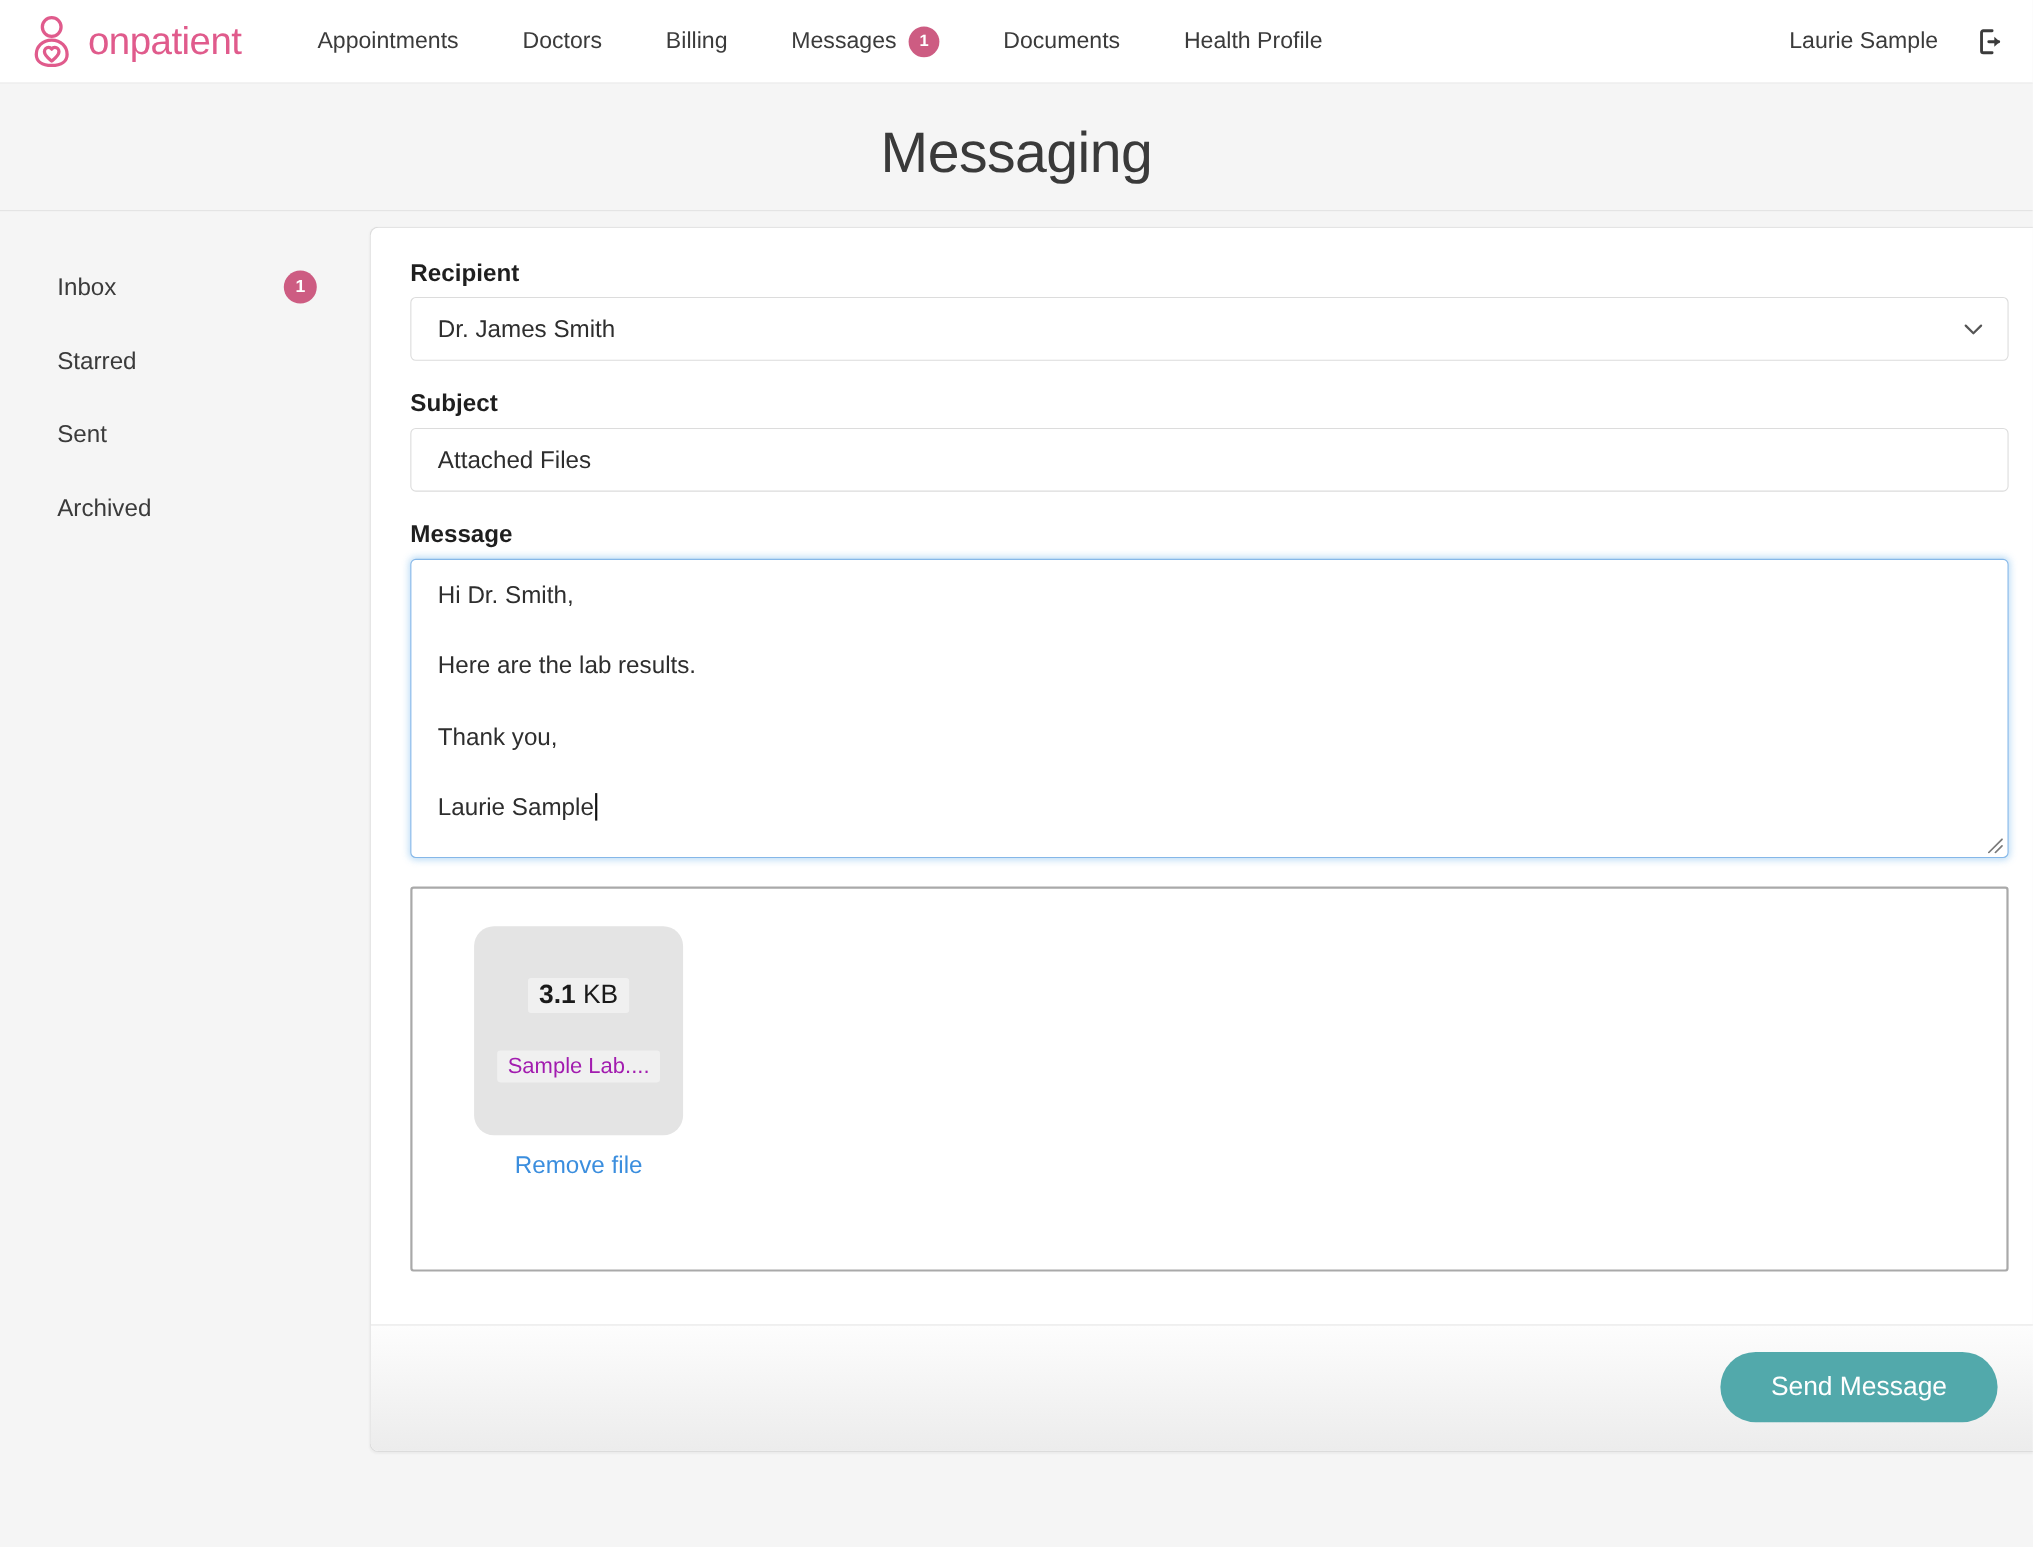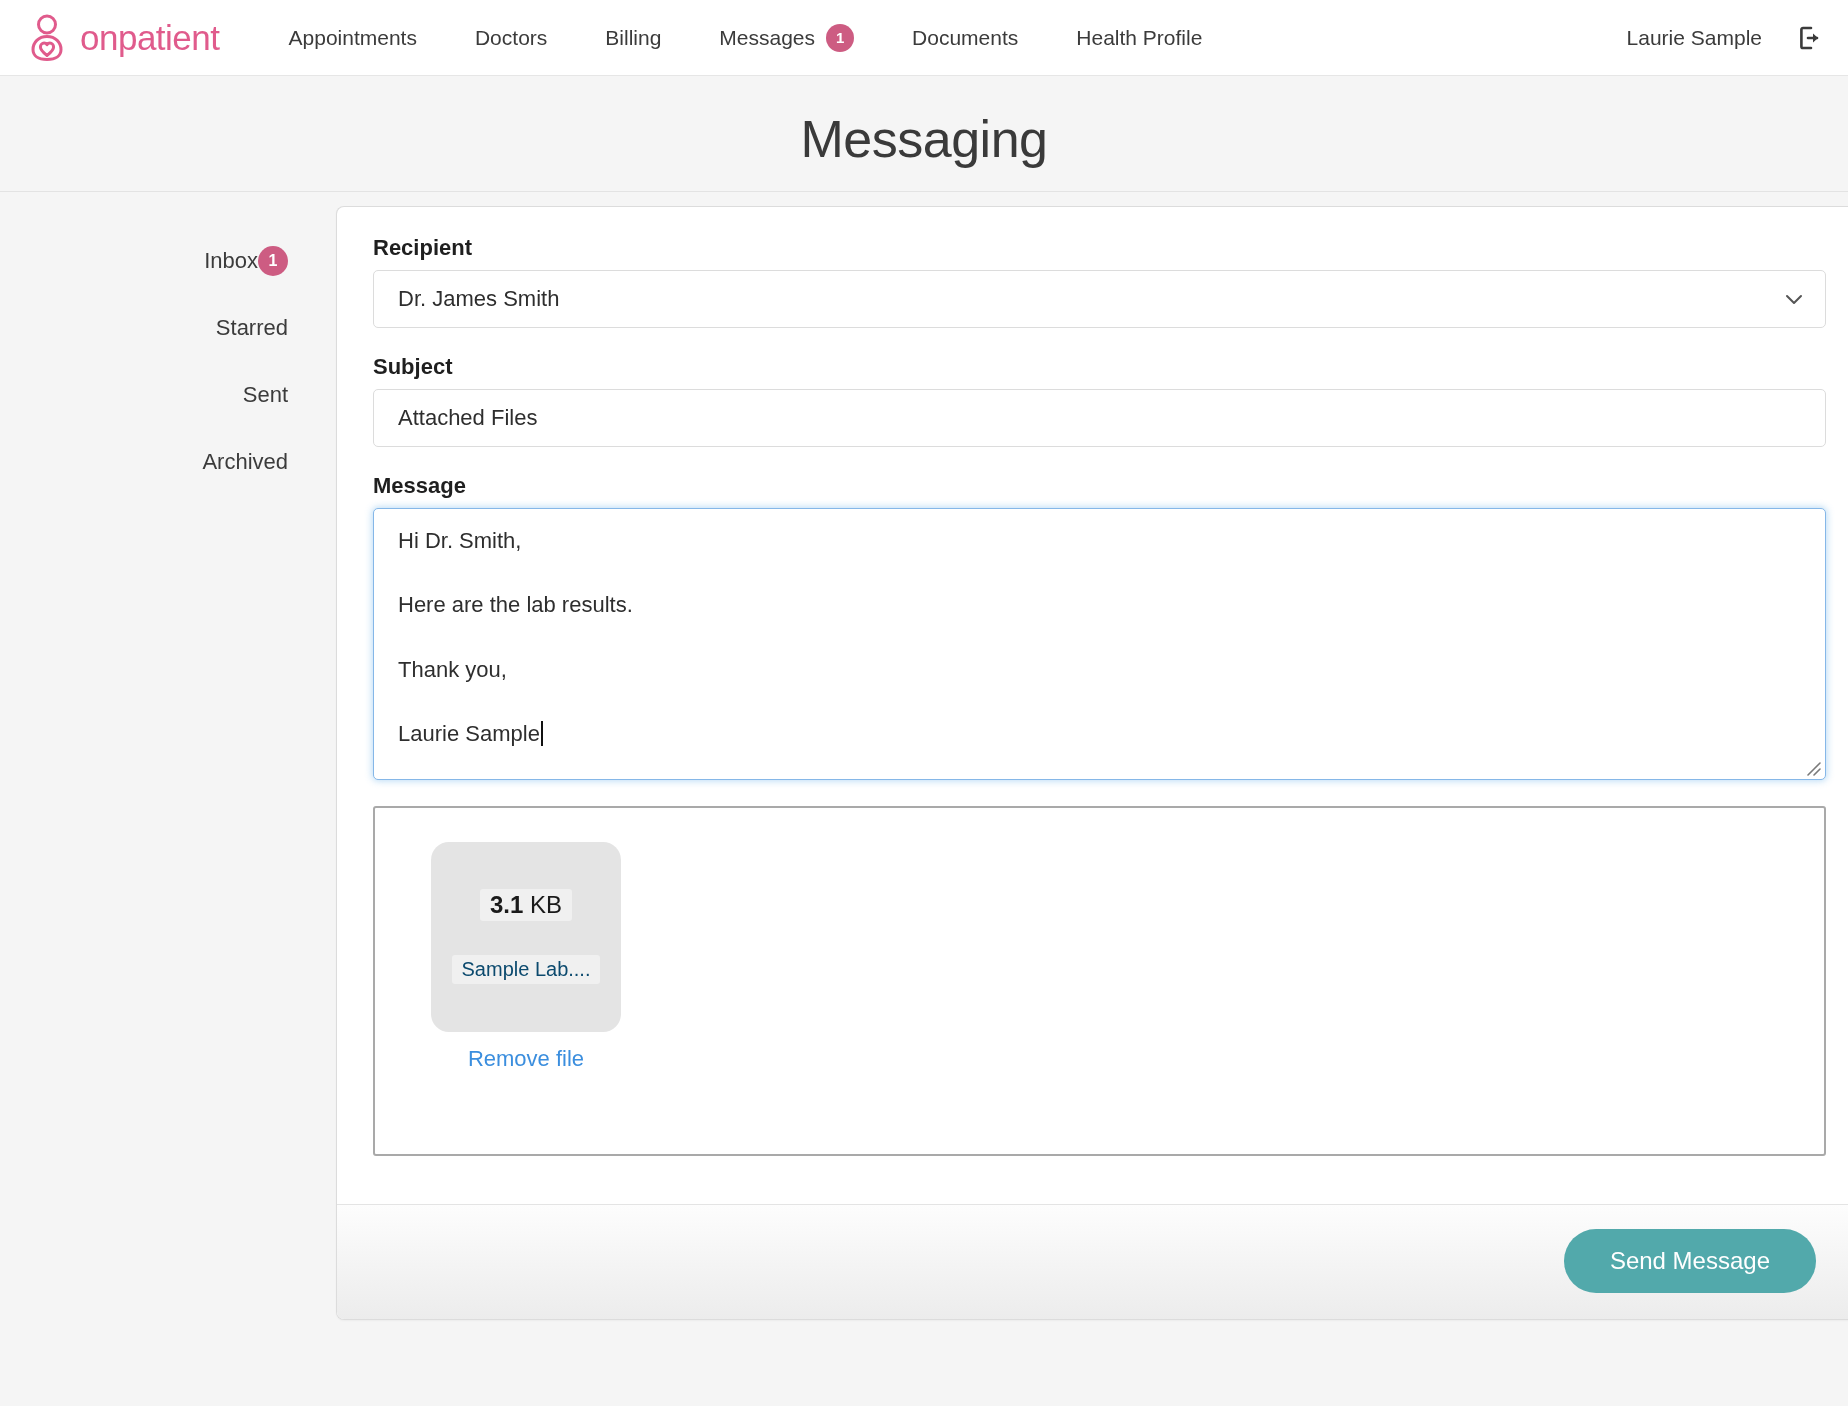--- a/index.html
+++ b/index.html
@@ -66,21 +66,21 @@
     margin: 0;
     padding-bottom: 24px;
     line-height: 1.05;
   }
   .head-rule { border-bottom: 1px solid #e3e3e3; margin: 0 0 0 0; }
 
   
   .layout { display: flex; padding-left: 24px; }
   .sidebar { width: 312px; flex: 0 0 312px; padding-top: 36px; }
   .side-item {
-    display: flex; align-items: center; justify-content: flex-end;
+    display: flex; align-items: center; justify-content: space-between;
     padding: 0 48px 0 28px;
     height: 67px;
     font-size: 22px;
     color: #3b3b3b;
     cursor: pointer;
   }
   .side-badge {
     display: inline-flex; align-items: center; justify-content: center;
     min-width: 30px; height: 30px; border-radius: 15px;
     background: #cd5c82; color: #fff;
@@ -201,21 +201,21 @@
     padding: 2px 10px;
     font-size: 24px;
     color: #1a1a1a;
   }
   .file-size b { font-weight: 700; }
   .file-name {
     background: #f0f0f0;
     border-radius: 3px;
     padding: 3px 10px;
     font-size: 20px;
-    color: #0c4a6e;
+    color: #a21caf;
     max-width: 172px;
     overflow: hidden;
     white-space: nowrap;
   }
   .remove-link {
     display: block;
     text-align: center;
     margin-top: 14px;
     font-size: 22px;
     color: #3b8ede;

